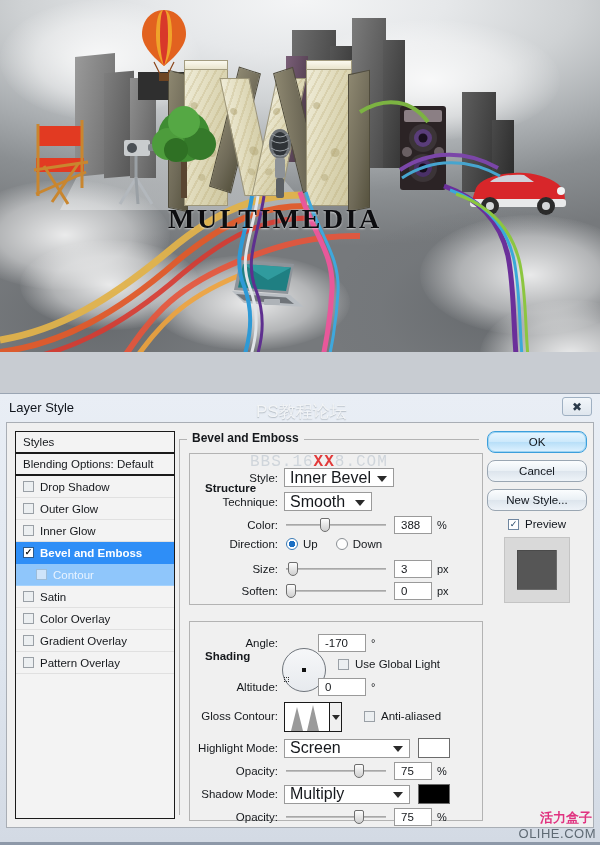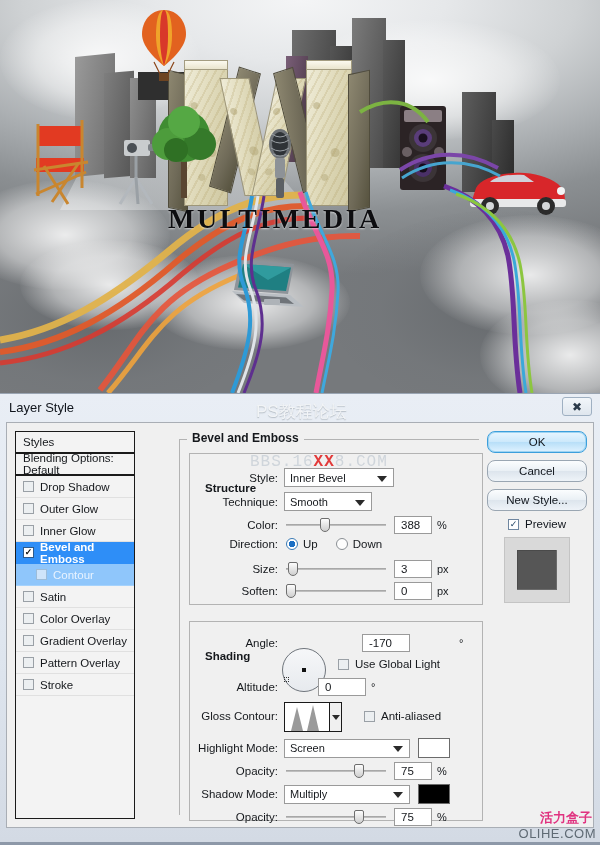--- a/index.html
+++ b/index.html
@@ -5,21 +5,21 @@
   * { box-sizing: border-box; }
   html, body { margin:0; padding:0; }
   body {
     width:600px; height:845px; overflow:hidden;
     font-family:"Liberation Sans", sans-serif;
     background:#c8ccd2;
   }
 
   
   #artwork {
-    position:relative; width:600px; height:393px; overflow:hidden;
+    position:relative; width:600px; height:352px; overflow:hidden;
     background:
       radial-gradient(ellipse 110% 70% at 50% 0%, #f4f5f6 0%, #e6e8ea 22%, #cfd2d4 42%, #a9adb0 62%, #8b8f92 78%, #76797c 100%);
   }
   .cloudwisp {
     position:absolute; border-radius:50%;
     background:radial-gradient(ellipse at 50% 50%, rgba(255,255,255,.85) 0%, rgba(255,255,255,.45) 45%, rgba(255,255,255,0) 72%);
     pointer-events:none;
   }
   .darkhaze {
     position:absolute; border-radius:50%;
@@ -86,21 +86,21 @@
     font-size:12px; color:#2b3a4a; cursor:pointer;
   }
   #dlg-body {
     position:absolute; left:6px; top:28px; right:6px; bottom:14px;
     background:#f0f0f0;
     border:1px solid #a9aeb5;
   }
 
   
   #styles-panel {
-    position:absolute; left:8px; top:8px; width:120px; bottom:8px;
+    position:absolute; left:8px; top:8px; width:160px; bottom:8px;
     background:#f3f3f3; border:1px solid #1a1a1a;
     overflow:hidden;
   }
   .sty-row {
     height:22px; display:flex; align-items:center;
     padding-left:7px; font-size:11.5px; color:#15181c;
     border-bottom:1px solid #e0e0e0;
     position:relative;
   }
   .sty-row.header { font-weight:normal; border-bottom:2px solid #1a1a1a; }
@@ -137,21 +137,21 @@
   }
   #sec-rule-l { position:absolute; left:4px; top:8px; width:1px; bottom:4px; background:#b3b3b3; }
 
   .row { position:absolute; display:flex; align-items:center; }
   .lbl { font-size:11.5px; color:#15181c; text-align:right; }
   .unit { font-size:11px; color:#15181c; margin-left:5px; }
 
   .combo {
     height:19px; background:#fff; border:1px solid #9a9a9a;
     display:flex; align-items:center; padding-left:5px;
-    font-size:11px; color:#15181c; position:relative; cursor:pointer;
+    font-size:16px; color:#15181c; position:relative; cursor:pointer;
   }
   .combo .carot {
     position:absolute; right:6px; top:50%; margin-top:-2px;
     width:0; height:0; border-left:5px solid transparent;
     border-right:5px solid transparent; border-top:6px solid #2a2a2a;
   }
   .numbox {
     height:18px; background:#fff; border:1px solid #9a9a9a;
     font-size:11.5px; color:#15181c; display:flex; align-items:center;
     padding-left:6px; cursor:text;
@@ -432,24 +432,20 @@
             <span>Color Overlay</span>
           </div>
           <div class="sty-row">
             <span class="cbx"></span>
             <span>Gradient Overlay</span>
           </div>
           <div class="sty-row">
             <span class="cbx"></span>
             <span>Pattern Overlay</span>
           </div>
-          <div class="sty-row">
-            <span class="cbx"></span>
-            <span>Stroke</span>
-          </div>
         </div>
     </div>
 
     <div id="main-panel">
       <div id="sec-rule-l"></div>
       <div id="sec-rule"></div>
       <div id="sec-title">Bevel and Emboss</div>
 
       <div class="group" style="left:14px;top:22px;right:0px;height:152px;">
         <div class="glegend">Structure</div>
@@ -512,21 +508,21 @@
           <div class="numbox" style="margin-left:8px;width:38px;">
             <span>0</span>
           </div>
           <span class="unit">px</span>
         </div>
       </div>
 
       <div class="group" style="left:14px;top:190px;right:0px;height:200px;">
         <div class="glegend">Shading</div>
 
-        <div class="row" style="left:0;top:12px;width:100%;gap:44px;">
+        <div class="row" style="left:0;top:12px;width:100%;">
           <div class="lbl" style="width:88px;">Angle:</div>
           <div class="numbox" style="margin-left:40px;width:48px;">
             <span>-170</span>
           </div>
           <span class="unit">°</span>
         </div>
 
         <div id="angle-dial" style="position:absolute;left:92px;top:26px;">
           <div id="angle-dot"></div>
           <div id="angle-handle"></div>

